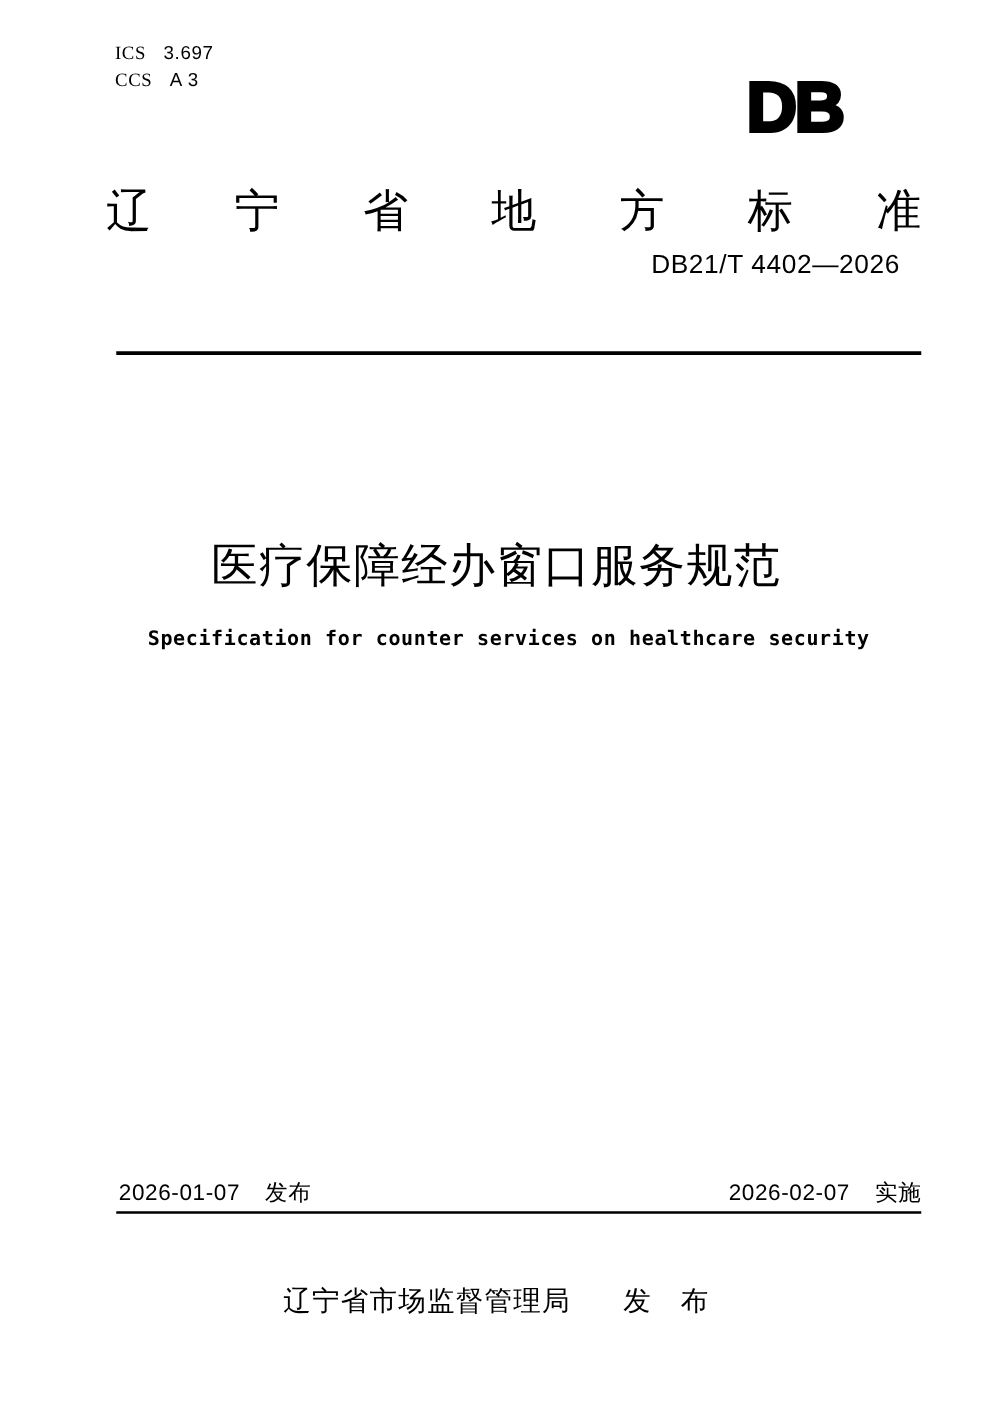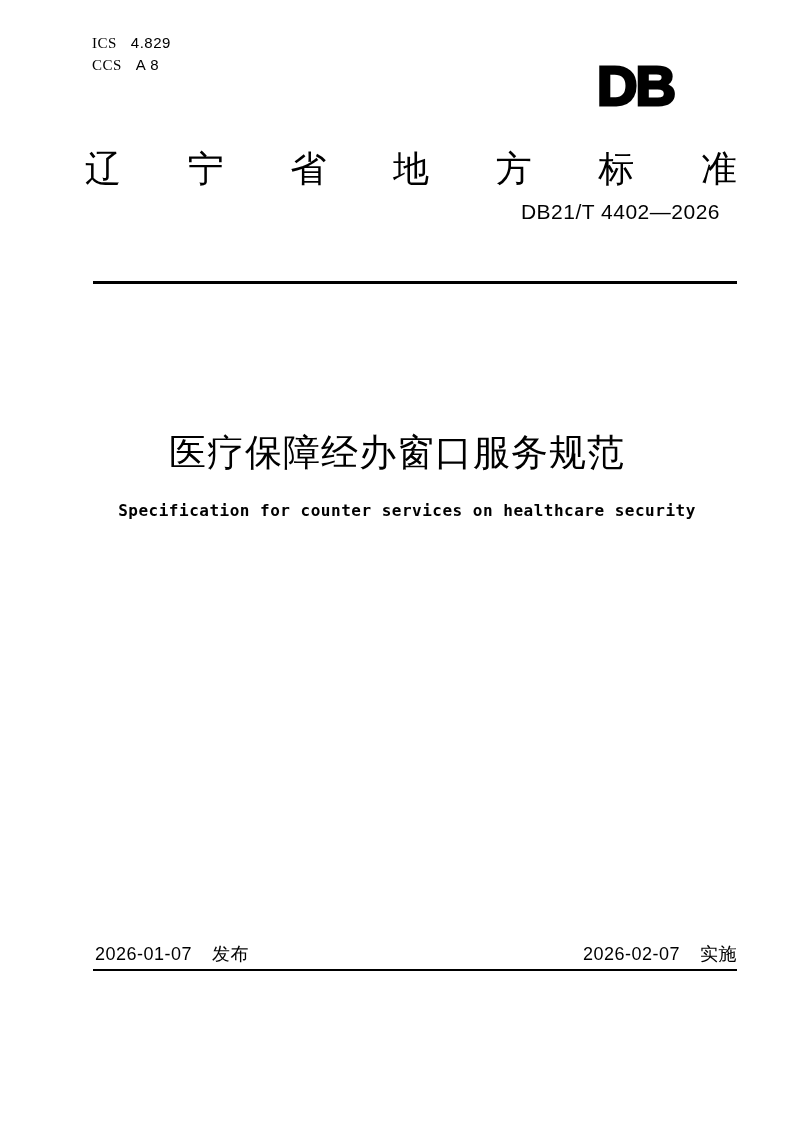--- a/index.html
+++ b/index.html
@@ -95,25 +95,25 @@
   .publisher-gap { display: inline-block; width: 42px; }
 </style>
 </head>
 <body>
 
 <div class="page">
 
   <div class="ics-block">
     <div class="ics-row">
       <span class="ics-label">ICS</span>
-      <span class="ics-value">4.829</span>
+      <span class="ics-value">3.697</span>
     </div>
     <div class="ics-row">
       <span class="ics-label">CCS</span>
-      <span class="ics-value">A 8</span>
+      <span class="ics-value">A 3</span>
     </div>
   </div>
 
   <div class="logo">
     <span class="logo-db">DB</span>
   </div>
 
   <div class="standard-type">
     <span>辽</span>
     <span>宁</span>
@@ -138,14 +138,17 @@
       <span>发布</span>
     </div>
     <div class="date-item">
       <span>2026-02-07</span>
       <span>实施</span>
     </div>
   </div>
 
   <div class="rule-bottom"></div>
 
+  <div class="publisher-row">
+    <span>辽宁省市场监督管理局</span><span class="publisher-gap"></span><span>发　布</span>
+  </div>
 
 </div>
 
 </body></html>

